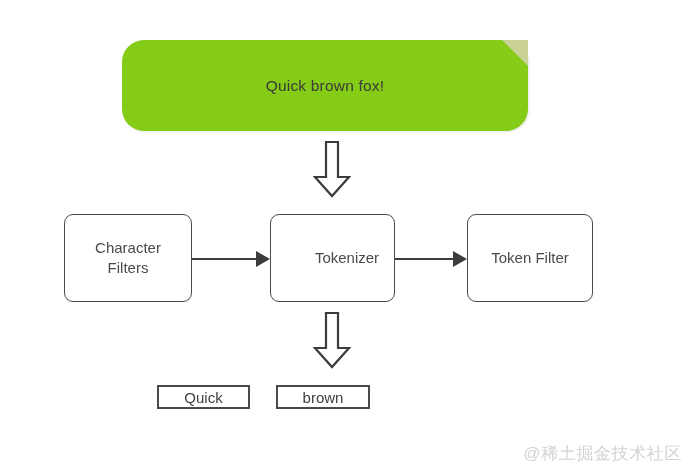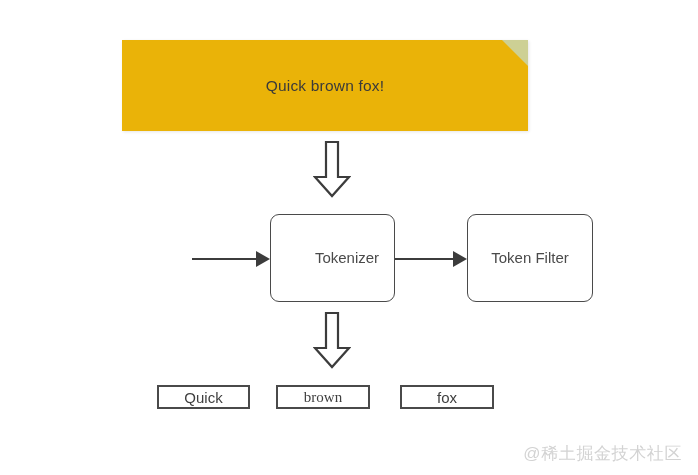--- a/index.html
+++ b/index.html
@@ -18,22 +18,23 @@
     overflow: hidden;
   }
 
   
   .note {
     position: absolute;
     left: 122px;
     top: 40px;
     width: 406px;
     height: 91px;
-    background: #eab308;
+    background: #84cc16;
     box-shadow: 1px 1px 3px rgba(0,0,0,0.10);
+    border-radius: 22px;
   }
   .note-fold {
     position: absolute;
     right: 0;
     top: 0;
     width: 0;
     height: 0;
     border-left: 26px solid transparent;
     border-top: 26px solid #cdd094;
   }
@@ -78,21 +79,21 @@
     display: flex;
     align-items: center;
     justify-content: center;
     font-size: 15px;
     color: #3f3f3f;
     box-sizing: border-box;
     top: 385px;
     height: 24px;
   }
   .tbox-1 { left: 157px; width: 93px; }
-  .tbox-2 { left: 276px; width: 94px; font-family: Liberation Serif, serif; }
+  .tbox-2 { left: 276px; width: 94px; }
   .tbox-3 { left: 400px; width: 94px; }
 
   
   .conn {
     position: absolute;
     height: 16px;
     top: 251px;
   }
   .conn .line {
     position: absolute;
@@ -148,20 +149,26 @@
     <div class="note-text">Quick brown fox!</div>
     <div class="note-fold"></div>
   </div>
 
   <div class="block-arrow ba-top">
     <svg width="38" height="57" viewBox="0 0 38 57">
       <polygon points="13,1 25,1 25,36 36,36 19,55 2,36 13,36" fill="#ffffff" stroke="#3c3c3c" stroke-width="2.2" stroke-linejoin="miter"></polygon>
     </svg>
   </div>
 
+  <div class="pbox pbox-char">
+    <span>
+      <span>Character</span><br>
+      <span>Filters</span>
+    </span>
+  </div>
 
   <div class="conn conn-1">
     <div class="line"></div>
     <div class="head"></div>
   </div>
 
   <div class="pbox pbox-token">
     <span>Tokenizer</span>
   </div>
 
@@ -179,19 +186,16 @@
       <polygon points="13,1 25,1 25,36 36,36 19,55 2,36 13,36" fill="#ffffff" stroke="#3c3c3c" stroke-width="2.2" stroke-linejoin="miter"></polygon>
     </svg>
   </div>
 
   <div class="tbox tbox-1">
     <span>Quick</span>
   </div>
   <div class="tbox tbox-2">
     <span>brown</span>
   </div>
-  <div class="tbox tbox-3">
-    <span>fox</span>
-  </div>
 
   <div class="watermark">@稀土掘金技术社区</div>
 
 </div>
 
 </body></html>

